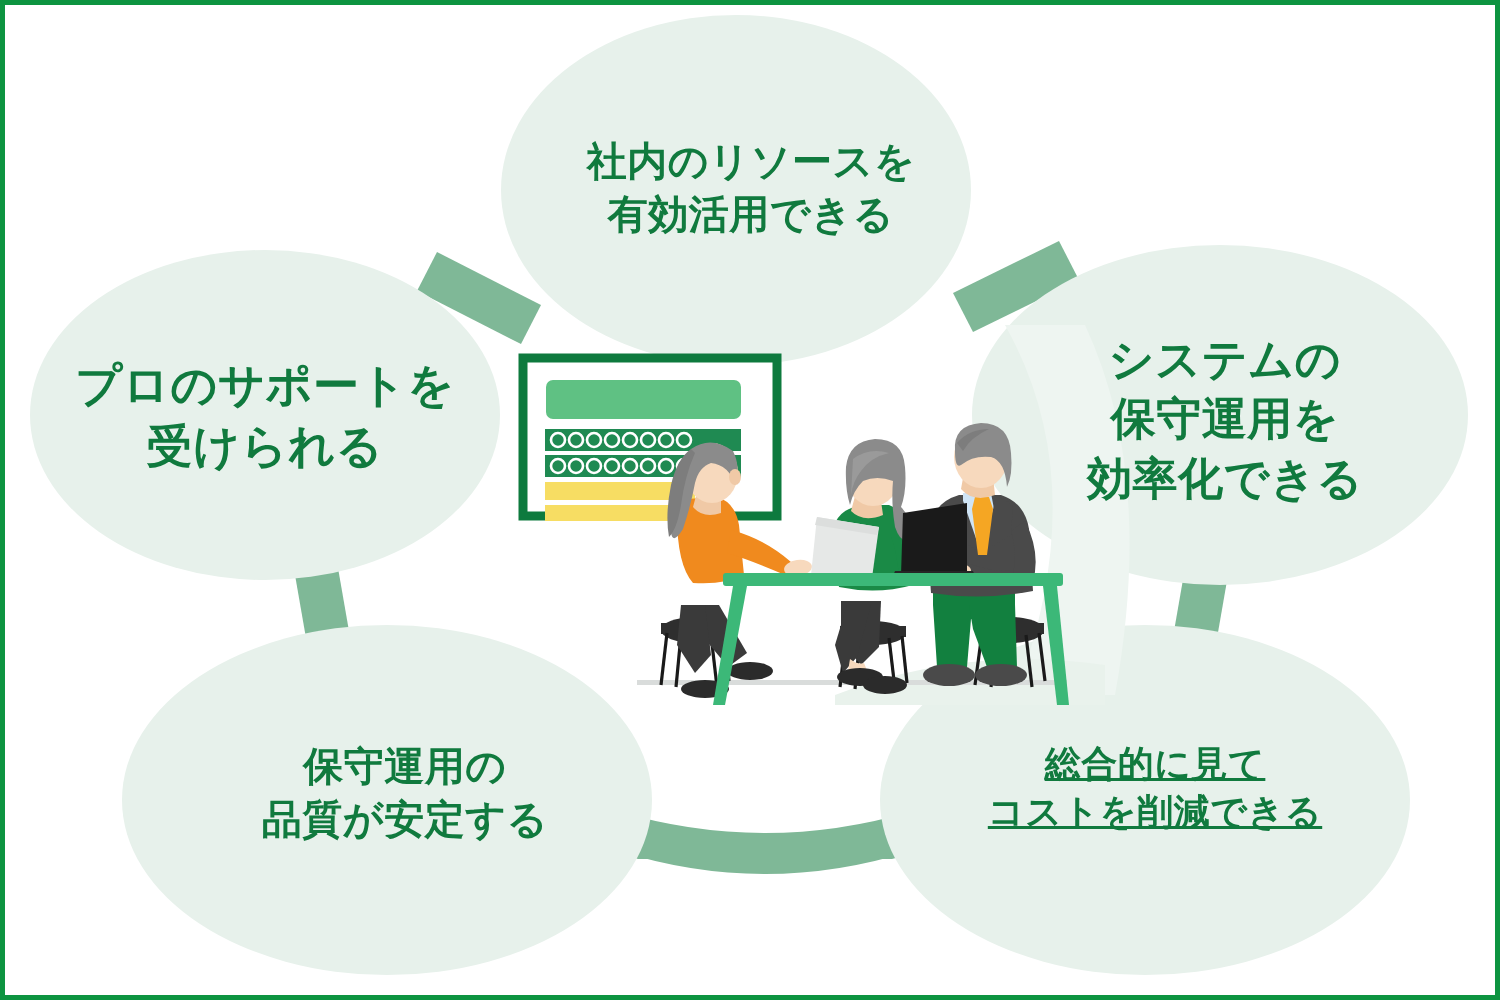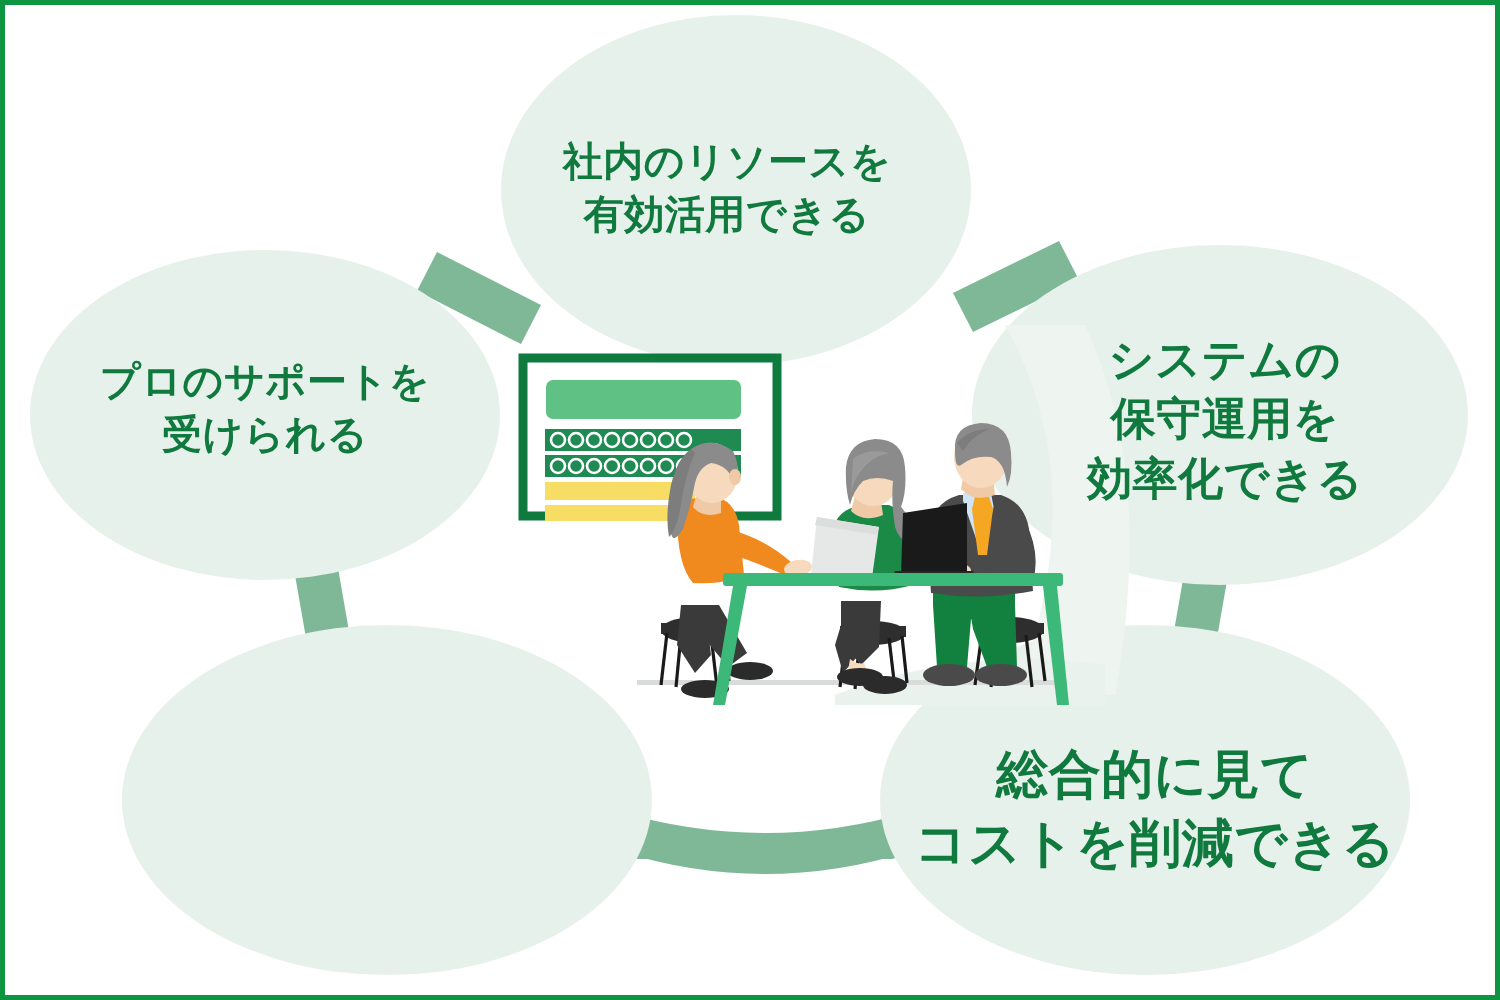--- a/index.html
+++ b/index.html
@@ -30,25 +30,25 @@
     position: absolute;
     text-align: center;
     color: #107a3e;
     font-weight: 700;
     letter-spacing: 0.5px;
     line-height: 1.32;
     white-space: pre-line;
     pointer-events: none;
     font-family: "Liberation Sans", "DejaVu Sans", sans-serif;
   }
-  #label-top    { left: 457px; top: 130px;  width: 530px; font-size: 40px; }
-  #label-left   { left: 20px;  top: 350px;  width: 480px; font-size: 40px; }
+  #label-top    { left: 481px; top: 130px;  width: 530px; font-size: 40px; }
+  #label-left   { left: 20px;  top: 350px;  width: 480px; font-size: 46px; }
   #label-right  { left: 1010px;top: 325px;  width: 420px; font-size: 45px; }
   #label-bl     { left: 130px; top: 735px;  width: 540px; font-size: 40px; }
-  #label-br     { left: 880px; top: 735px;  width: 540px; font-size: 52px; }
+  #label-br     { left: 880px; top: 735px;  width: 540px; font-size: 36px; text-decoration: underline; }
 </style>
 </head>
 <body>
 
 <div id="canvas">
   <div class="stage">
 
     <svg class="layer" viewBox="0 0 1490 990">
 
       <g>
@@ -248,18 +248,20 @@
     <div class="bubble-label" id="label-top">社内のリソースを
 有効活用できる</div>
 
     <div class="bubble-label" id="label-left">プロのサポートを
 受けられる</div>
 
     <div class="bubble-label" id="label-right">システムの
 保守運用を
 効率化できる</div>
 
+    <div class="bubble-label" id="label-bl">保守運用の
+品質が安定する</div>
 
     <div class="bubble-label" id="label-br">総合的に見て
 コストを削減できる</div>
 
   </div>
 </div>
 
 </body></html>

